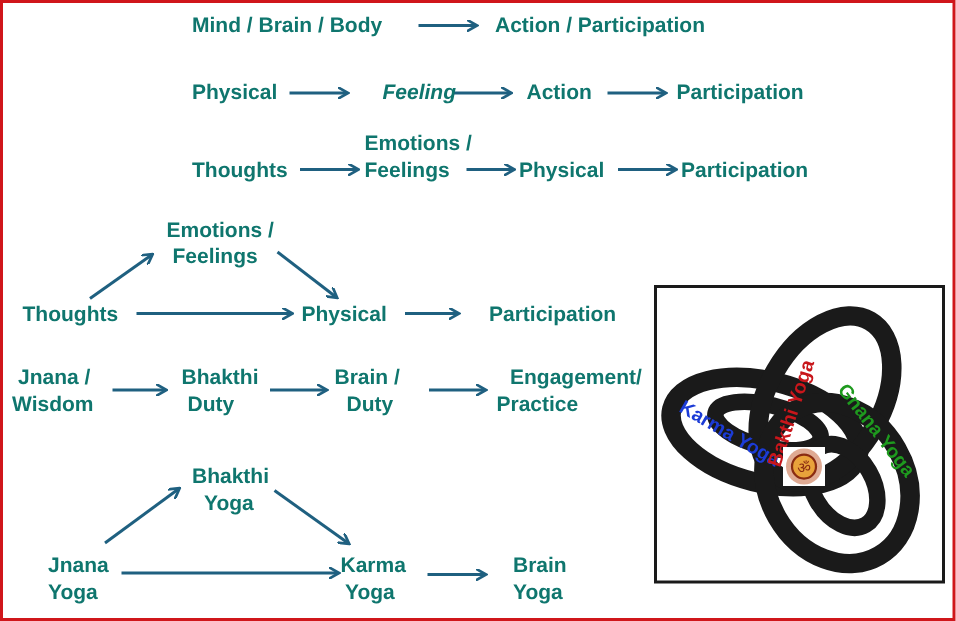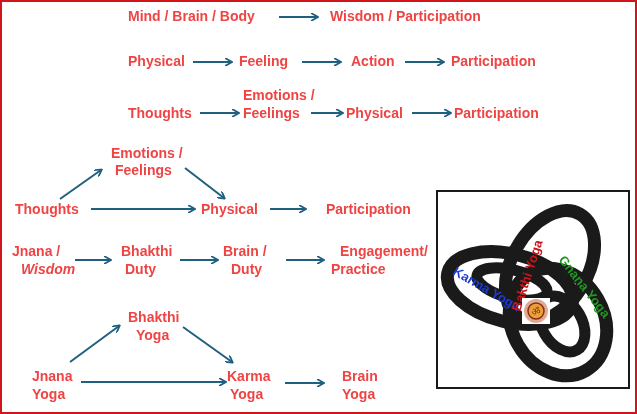--- a/index.html
+++ b/index.html
@@ -1,18 +1,18 @@
 <!DOCTYPE html>
 <html><head>
 <meta charset="utf-8">
 <style>
   html, body { margin:0; padding:0; background:#ffffff; }
   body { width:637px; height:414px; position:relative; overflow:hidden; font-family:"Liberation Sans", sans-serif; }
   .frame { position:absolute; left:0; top:0; width:633px; height:410px; border:2px solid #d0161b; }
-  .lbl { position:absolute; font-family:"Liberation Sans", sans-serif; font-weight:bold; font-size:14px; color:#ef4444; line-height:17px; white-space:nowrap; }
+  .lbl { position:absolute; font-family:"Liberation Sans", sans-serif; font-weight:bold; font-size:14px; color:#0f766e; line-height:17px; white-space:nowrap; }
   svg.arrows { position:absolute; left:0; top:0; width:637px; height:414px; }
   .knot-box { position:absolute; left:436px; top:190px; width:194px; height:199px; border:2px solid #1a1a1a; background:#fff; box-sizing:border-box; }
   svg.knot { position:absolute; left:0; top:0; width:190px; height:195px; }
   .kt { font-family:"Liberation Sans", sans-serif; font-weight:bold; font-size:13px; }
 </style>
 </head>
 <body>
 
 <div class="frame"></div>
 
@@ -44,41 +44,41 @@
     <line x1="286" y1="260" x2="323" y2="260"></line>
 
     <line x1="70" y1="362" x2="119" y2="326"></line>
     <line x1="183" y1="327" x2="232" y2="362"></line>
     <line x1="81" y1="382" x2="225" y2="382"></line>
     <line x1="285" y1="383" x2="323" y2="383"></line>
   </g>
 </svg>
 
 <div class="lbl" style="left:128px;top:8px;">Mind / Brain / Body</div>
-<div class="lbl" style="left:330px;top:8px;">Wisdom / Participation</div>
+<div class="lbl" style="left:330px;top:8px;">Action / Participation</div>
 
 <div class="lbl" style="left:128px;top:53px;">Physical</div>
-<div class="lbl" style="left:239px;top:53px;">Feeling</div>
+<div class="lbl" style="left:255px;top:53px;font-style:italic;">Feeling</div>
 <div class="lbl" style="left:351px;top:53px;">Action</div>
 <div class="lbl" style="left:451px;top:53px;">Participation</div>
 
 <div class="lbl" style="left:128px;top:105px;">Thoughts</div>
 <div class="lbl" style="left:243px;top:87px;">Emotions /</div>
 <div class="lbl" style="left:243px;top:105px;">Feelings</div>
 <div class="lbl" style="left:346px;top:105px;">Physical</div>
 <div class="lbl" style="left:454px;top:105px;">Participation</div>
 
 <div class="lbl" style="left:111px;top:145px;">Emotions /</div>
 <div class="lbl" style="left:115px;top:162px;">Feelings</div>
 <div class="lbl" style="left:15px;top:201px;">Thoughts</div>
 <div class="lbl" style="left:201px;top:201px;">Physical</div>
 <div class="lbl" style="left:326px;top:201px;">Participation</div>
 
 <div class="lbl" style="left:12px;top:243px;">Jnana /</div>
-<div class="lbl" style="left:21px;top:261px;font-style:italic;">Wisdom</div>
+<div class="lbl" style="left:8px;top:261px;">Wisdom</div>
 <div class="lbl" style="left:121px;top:243px;">Bhakthi</div>
 <div class="lbl" style="left:125px;top:261px;">Duty</div>
 <div class="lbl" style="left:223px;top:243px;">Brain  /</div>
 <div class="lbl" style="left:231px;top:261px;">Duty</div>
 <div class="lbl" style="left:340px;top:243px;">Engagement/</div>
 <div class="lbl" style="left:331px;top:261px;">Practice</div>
 
 <div class="lbl" style="left:128px;top:309px;">Bhakthi</div>
 <div class="lbl" style="left:136px;top:327px;">Yoga</div>
 <div class="lbl" style="left:32px;top:368px;text-align:center;">Jnana</div>

